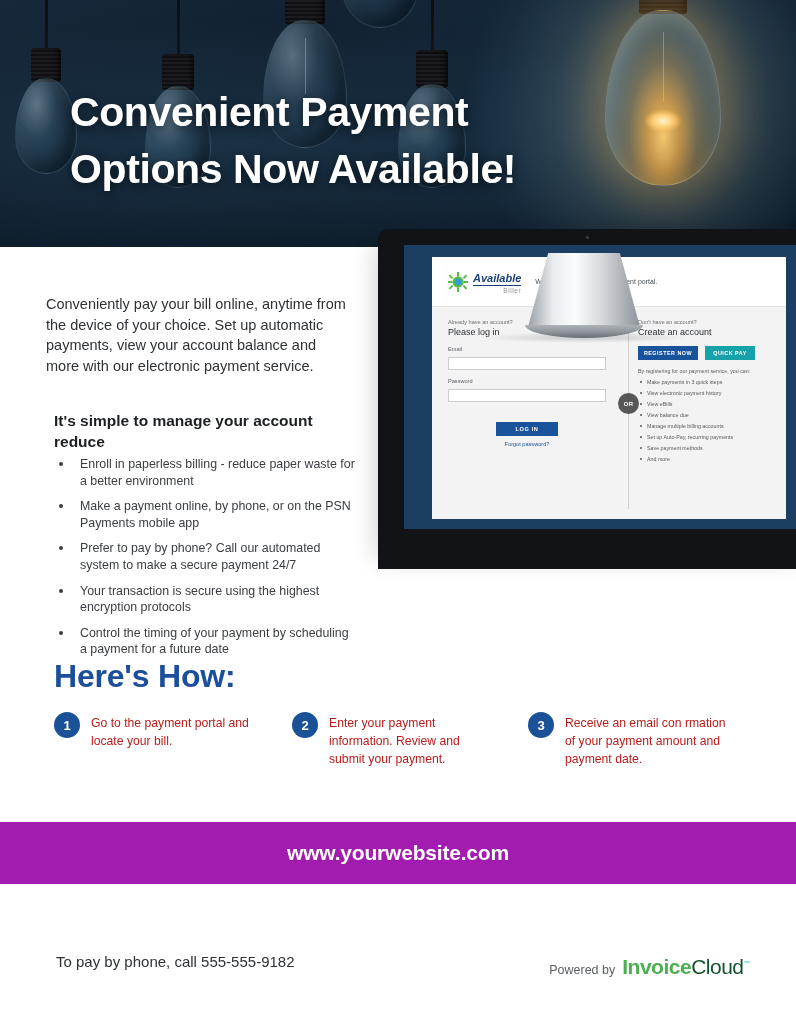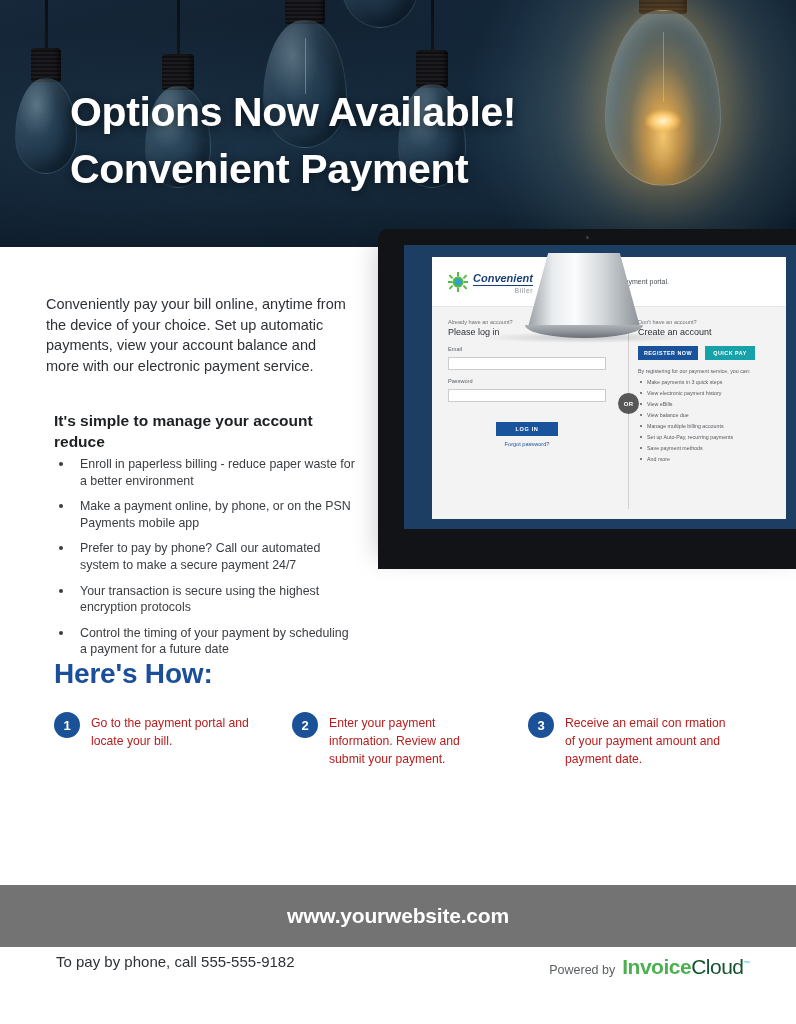--- a/index.html
+++ b/index.html
@@ -356,21 +356,21 @@
     width: 4px; height: 4px;
     border-radius: 50%;
     background: #3a3e42;
   }
 
   
   .hh-title {
     position: absolute;
     left: 54px;
     top: 658px;
-    font-size: 28px;
+    font-size: 32px;
     font-weight: bold;
     color: #1b4f9c;
     letter-spacing: -0.2px;
   }
   .steps {
     position: absolute;
     left: 54px;
     top: 712px;
     width: 700px;
     display: flex;
@@ -397,24 +397,24 @@
     line-height: 1.48;
     color: #b91c1c;
     width: 165px;
     padding-top: 2px;
   }
 
   
   .url-bar {
     position: absolute;
     left: 0;
-    top: 885px;
+    top: 822px;
     width: 796px;
     height: 62px;
-    background: #737373;
+    background: #a21caf;
     display: flex;
     align-items: center;
     justify-content: center;
   }
   .url-text {
     color: #ffffff;
     font-size: 21px;
     font-weight: bold;
     letter-spacing: -0.2px;
   }
@@ -474,22 +474,22 @@
     </div>
     <div class="bulb glow" style="left:663px; top:-46px;">
 
       <div class="cap" style="width:48px; margin-left:-24px; top:18px; height:42px;"></div>
       <div class="glass" style="width:116px; margin-left:-58px; top:56px; height:176px;"></div>
       <div class="core" style="top:156px;"></div>
       <div class="fil" style="top:78px; height:70px;"></div>
     </div>
 
     <h1 class="hero-title">
+      <span>Convenient Payment</span>
       <span>Options Now Available!</span>
-      <span>Convenient Payment</span>
     </h1>
   </div>
 
   <div class="monitor">
     <div class="monitor-screen">
       <div class="webcam"></div>
       <div class="monitor-inner">
         <div class="portal">
 
           <div class="portal-header">
@@ -504,21 +504,21 @@
                     <rect x="4" y="5" width="4" height="9" transform="rotate(-45 6 9.5)"></rect>
                     <rect x="32" y="26" width="4" height="9" transform="rotate(-45 34 30.5)"></rect>
                     <rect x="32" y="5" width="4" height="9" transform="rotate(45 34 9.5)"></rect>
                     <rect x="4" y="26" width="4" height="9" transform="rotate(45 6 30.5)"></rect>
                   </g>
                   <circle cx="20" cy="20" r="11" fill="#55b948"></circle>
                   <circle cx="20" cy="20" r="6.5" fill="#2f9fd4"></circle>
                 </svg>
               </span>
               <span class="ib-text">
-                <span class="ib-name">Convenient</span>
+                <span class="ib-name">Available</span>
                 <span class="ib-sub">Biller</span>
               </span>
             </div>
             <span class="welcome">Welcome to our secure payment portal.</span>
           </div>
 
           <div class="portal-body">
             <div class="divider"></div>
             <div class="or-badge">OR</div>
 

